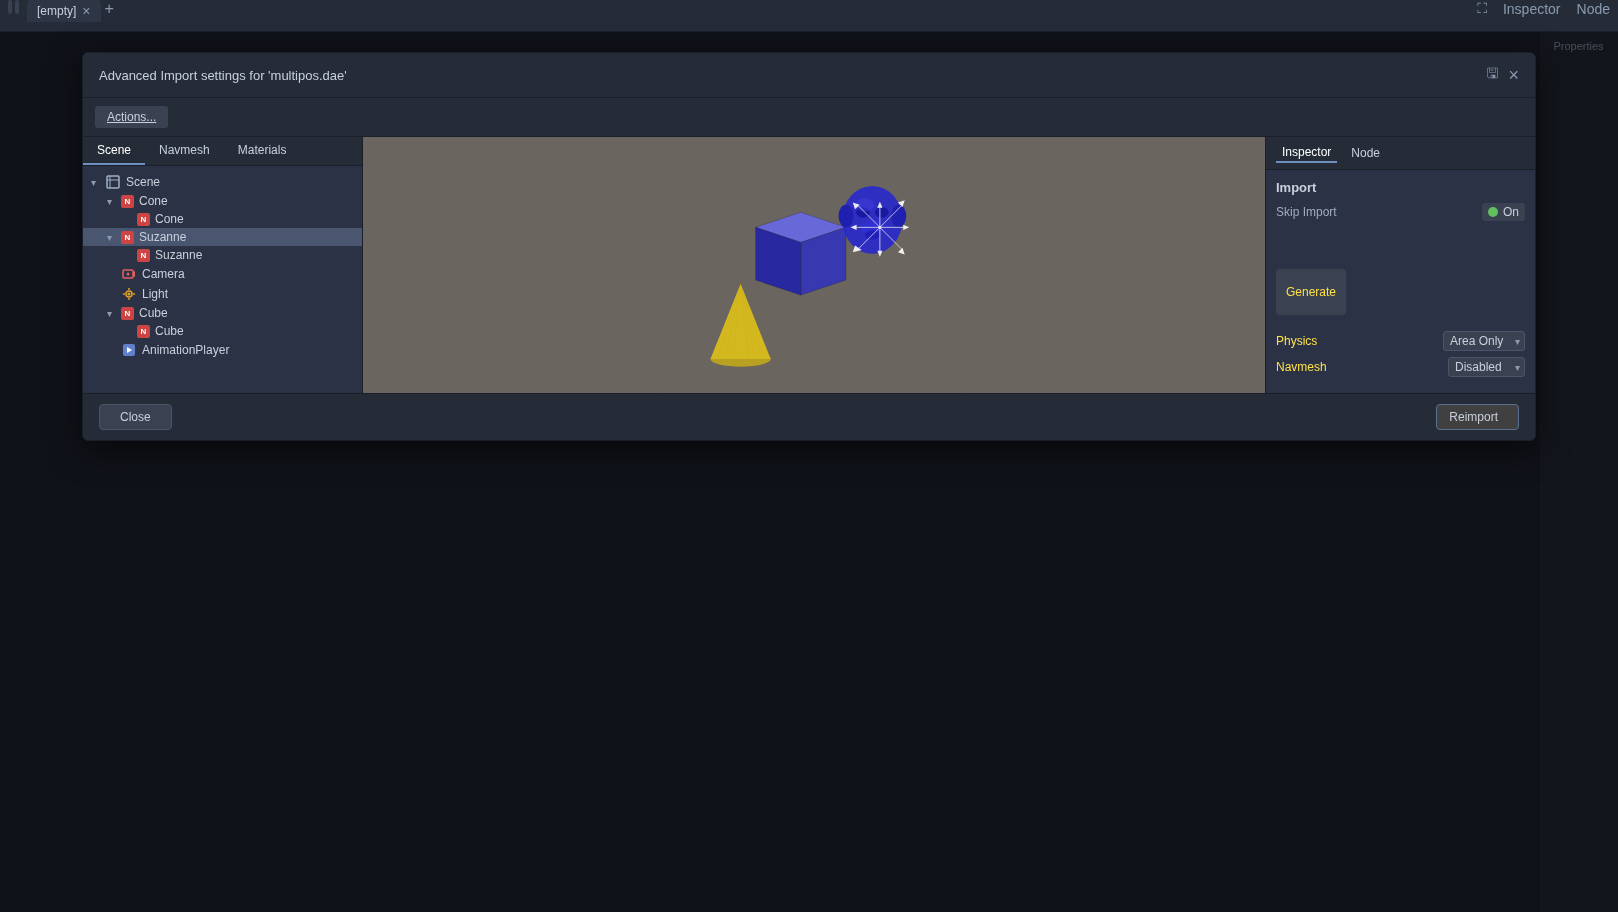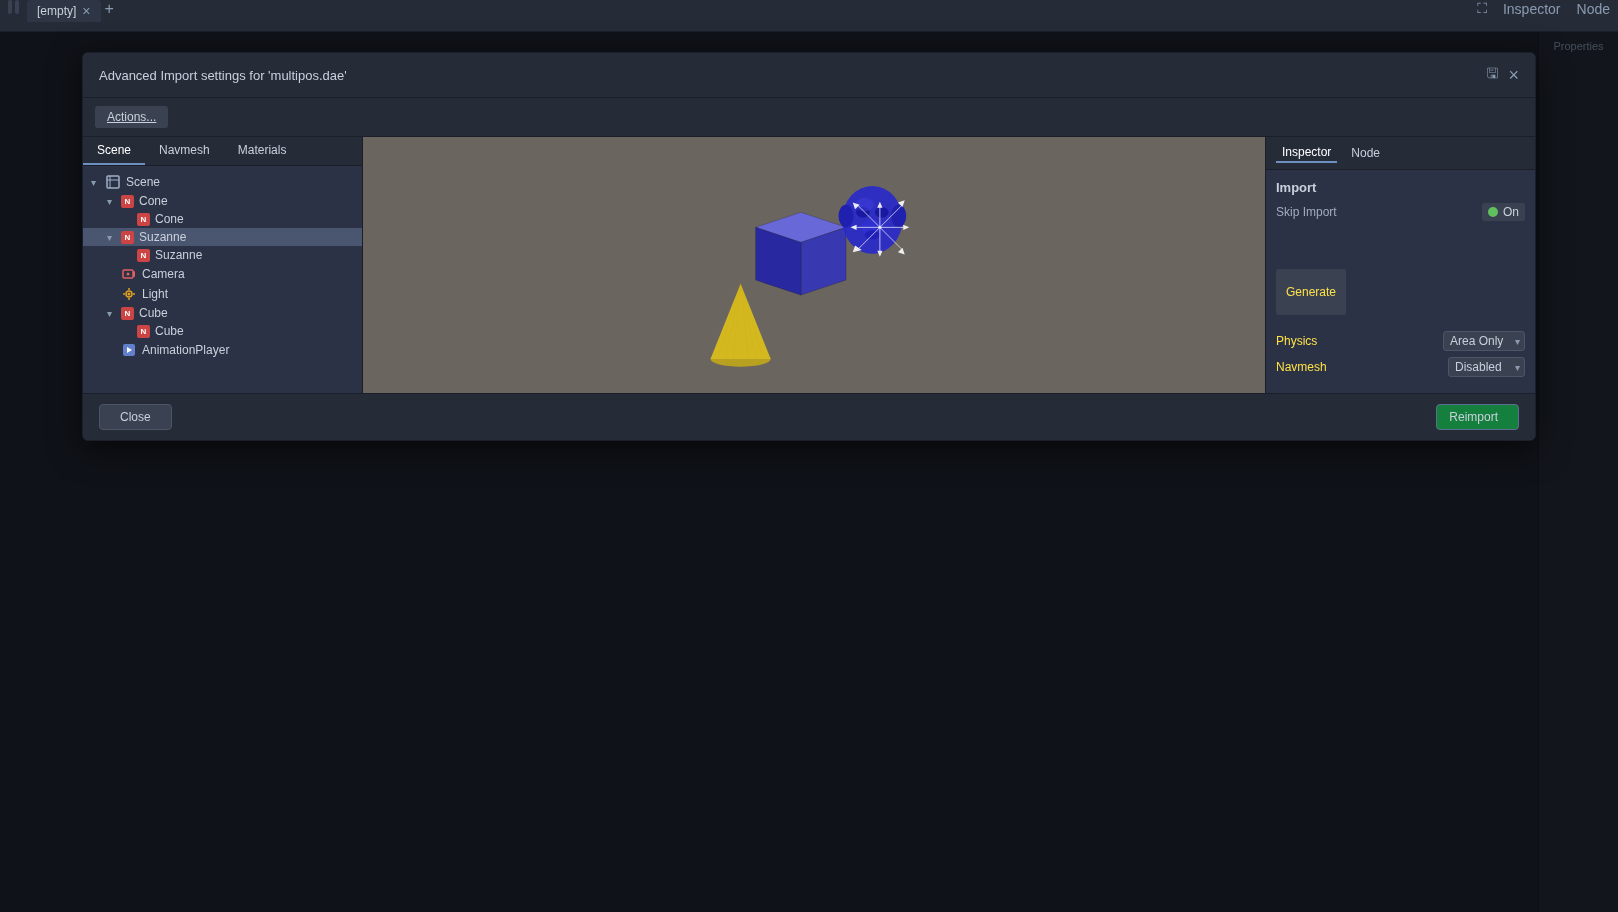--- a/index.html
+++ b/index.html
@@ -357,21 +357,21 @@
     .footer-btn {
       background: #3a4252;
       border: 1px solid #4a5568;
       color: #c8d0dc;
       padding: 5px 20px;
       border-radius: 4px;
       cursor: pointer;
       font-size: 12px;
     }
     .footer-btn.primary {
-      background: #15803d;
+      background: #404040;
       border-color: #5a7090;
       padding-left: 12px;
     }
 
     
     .right-inspector {
       position: absolute;
       right: 0;
       top: 0;
       bottom: 0;

